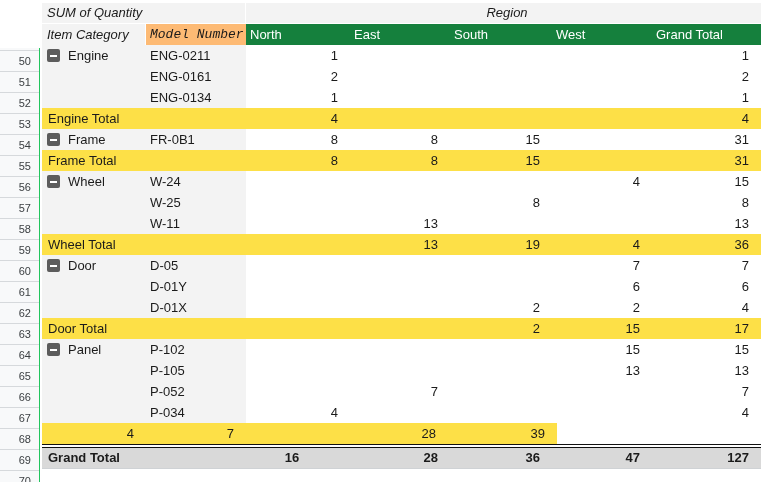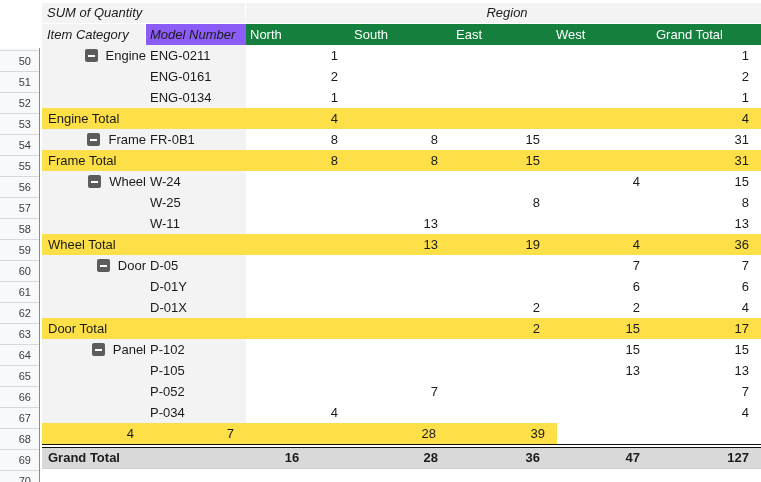--- a/index.html
+++ b/index.html
@@ -42,26 +42,26 @@
   .title {
     width: 204px; background: #f3f3f3; font-style: italic;
     padding-left: 5px; border-right: 1px solid #fff; border-bottom: 1px solid #fff; line-height: 20px;
   }
   .region {
     width: 515px; background: #f3f3f3; font-style: italic;
     padding-left: 7px; border-bottom: 1px solid #fff; line-height: 20px; text-align: center;
   }
   
   .rowhdr1 { width: 104px; background: #f3f3f3; font-style: italic; padding-left: 5px; border-right: 1px solid #fff; }
-  .rowhdr2 { width: 100px; background: #8b5cf6; font-style: italic; padding-left: 4px; }
+  .rowhdr2 { width: 100px; background: #fdba74; font-style: italic; padding-left: 4px; font-family: Liberation Mono, monospace; }
   .chdr { background: #15803d; color: #ffffff; padding-left: 4px; }
   .w0 { width: 104px; } .w1 { width: 100px; } .w2 { width: 102px; } .w3 { width: 100px; } .w4 { width: 109px; }
 
   
-  .cat { width: 104px; background: #f3f3f3; padding-left: 5px; display: flex; align-items: center; justify-content: flex-end; }
+  .cat { width: 104px; background: #f3f3f3; padding-left: 5px; display: flex; align-items: center; }
   .model { width: 100px; background: #f3f3f3; padding-left: 4px; }
   .val { text-align: right; padding-right: 12px; }
   .tlabel { width: 204px; padding-left: 6px; }
   .subtotal .c { background: #fde047; }
   .grandtotal .c { background: #d9d9d9; font-weight: bold; border-bottom: 1px solid #cfd2d5; line-height: 20px; }
 
   .cbtn {
     width: 13px; height: 13px; border-radius: 2px; background: #5c5c5c;
     display: inline-flex; align-items: center; justify-content: center;
     margin-right: 8px; flex: none; cursor: pointer;
@@ -111,22 +111,22 @@
 
     <div class="row">
       <div class="c title">SUM of Quantity</div>
       <div class="c region">Region</div>
     </div>
 
     <div class="row">
       <div class="c rowhdr1">Item Category</div>
       <div class="c rowhdr2">Model Number</div>
       <div class="c chdr w0">North</div>
+      <div class="c chdr w1">East</div>
       <div class="c chdr w2">South</div>
-      <div class="c chdr w1">East</div>
       <div class="c chdr w3">West</div>
       <div class="c chdr w4">Grand Total</div>
     </div>
 
     <div>
         <div class="row item">
           <div class="c cat">
             <span class="cbtn">
               <span class="minus"></span>
             </span>

